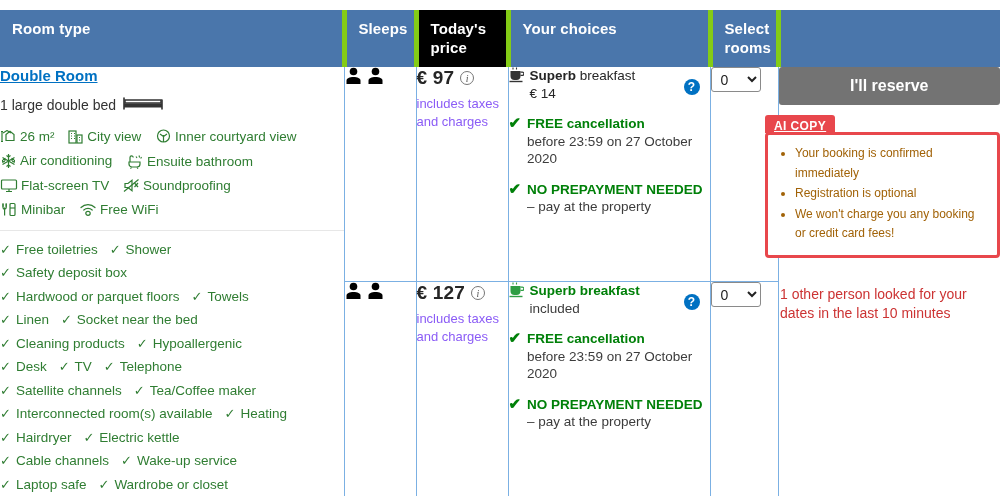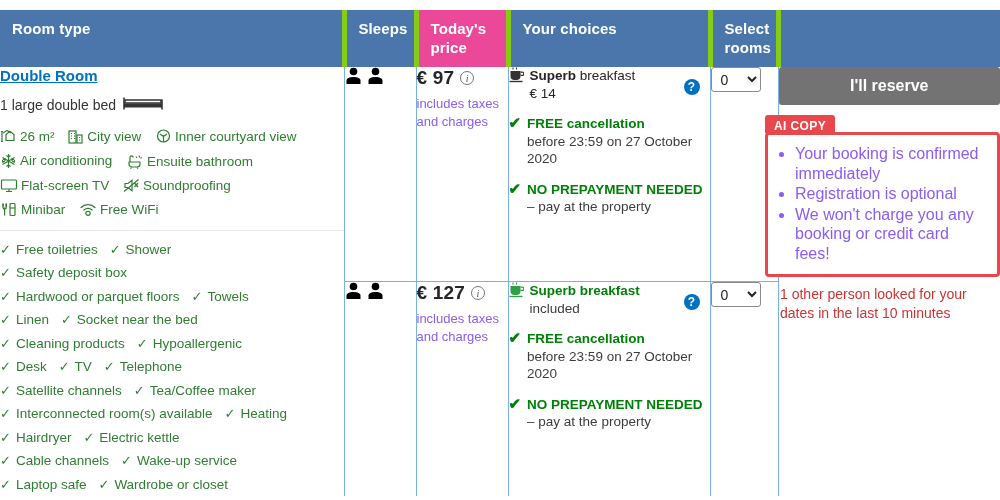--- a/index.html
+++ b/index.html
@@ -21,21 +21,21 @@
     background: #4a76ab;
     color: #ffffff;
     font-size: 15px;
     font-weight: bold;
     text-align: left;
     padding: 9px 10px 0 12px;
     border-right: 5px solid #84cc16;
     line-height: 19px;
     letter-spacing: .1px;
   }
-  .hdr th.price-h { background: #ec4899; padding-left: 12px; }
+  .hdr th.price-h { background: #000000; padding-left: 12px; }
   .hdr th.last-h  { background: #4a76ab; border-right: none; }
 
   
   .rt td { border-right: 1px solid #7bb0e3; background: #ffffff; }
   .rt td.c-last { border-right: none; }
 
   .sep-top { border-top: 1px solid #7bb0e3; }
 
   
   .c-room { padding: 10px 12px 6px 12px; }
@@ -103,28 +103,28 @@
     font-size: 16px; font-weight: bold; border: none; border-radius: 3px;
     cursor: pointer; font-family: "Liberation Sans", sans-serif;
   }
 
   
   .ai-wrap { position: absolute; left: 765px; top: 115px; width: 235px; }
   .ai-badge {
     display: inline-block; background: #e8474c; color: #ffffff;
     font-size: 12px; font-weight: bold; letter-spacing: .4px;
     padding: 4px 9px 0 9px; border-radius: 3px 3px 0 0;
-    position: relative; z-index: 3; margin-left: 0;
+    position: relative; z-index: 3; margin-left: 0; text-decoration: underline;
   }
   .ai-box {
     margin-top: -2px; border: 3px solid #e8474c; border-radius: 4px;
     background: #ffffff; padding: 9px 10px 10px 8px; position: relative; z-index: 2;
   }
   .ai-box ul { margin: 0; padding-left: 19px; }
-  .ai-box li { font-size: 16px; line-height: 19.5px; color: #8b5cf6; margin-bottom: 1px; }
+  .ai-box li { font-size: 12px; line-height: 19.5px; color: #a16207; margin-bottom: 1px; }
 
   .scarcity {
     position: absolute; left: 780px; top: 285px; width: 200px;
     color: #cc3333; font-size: 14px; line-height: 19px; font-weight: normal;
   }
 </style>
 </head>
 <body>
 
 <div id="root">

